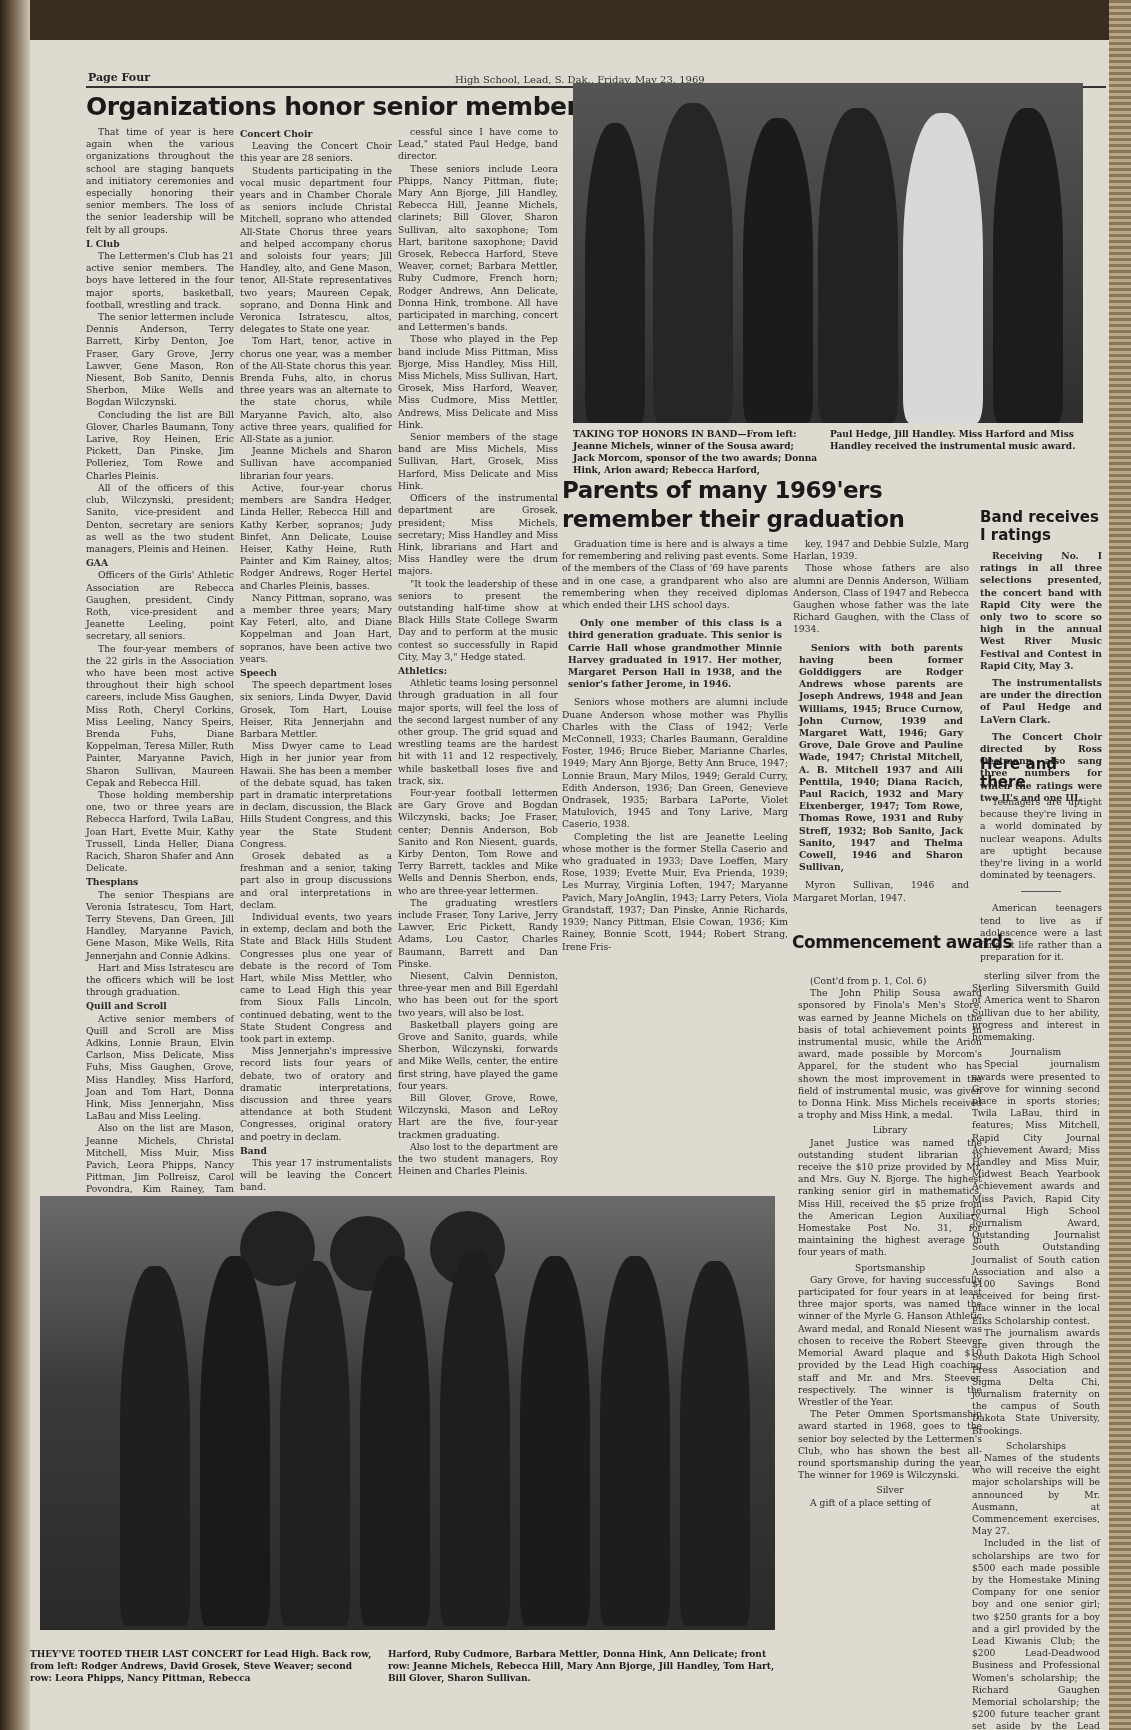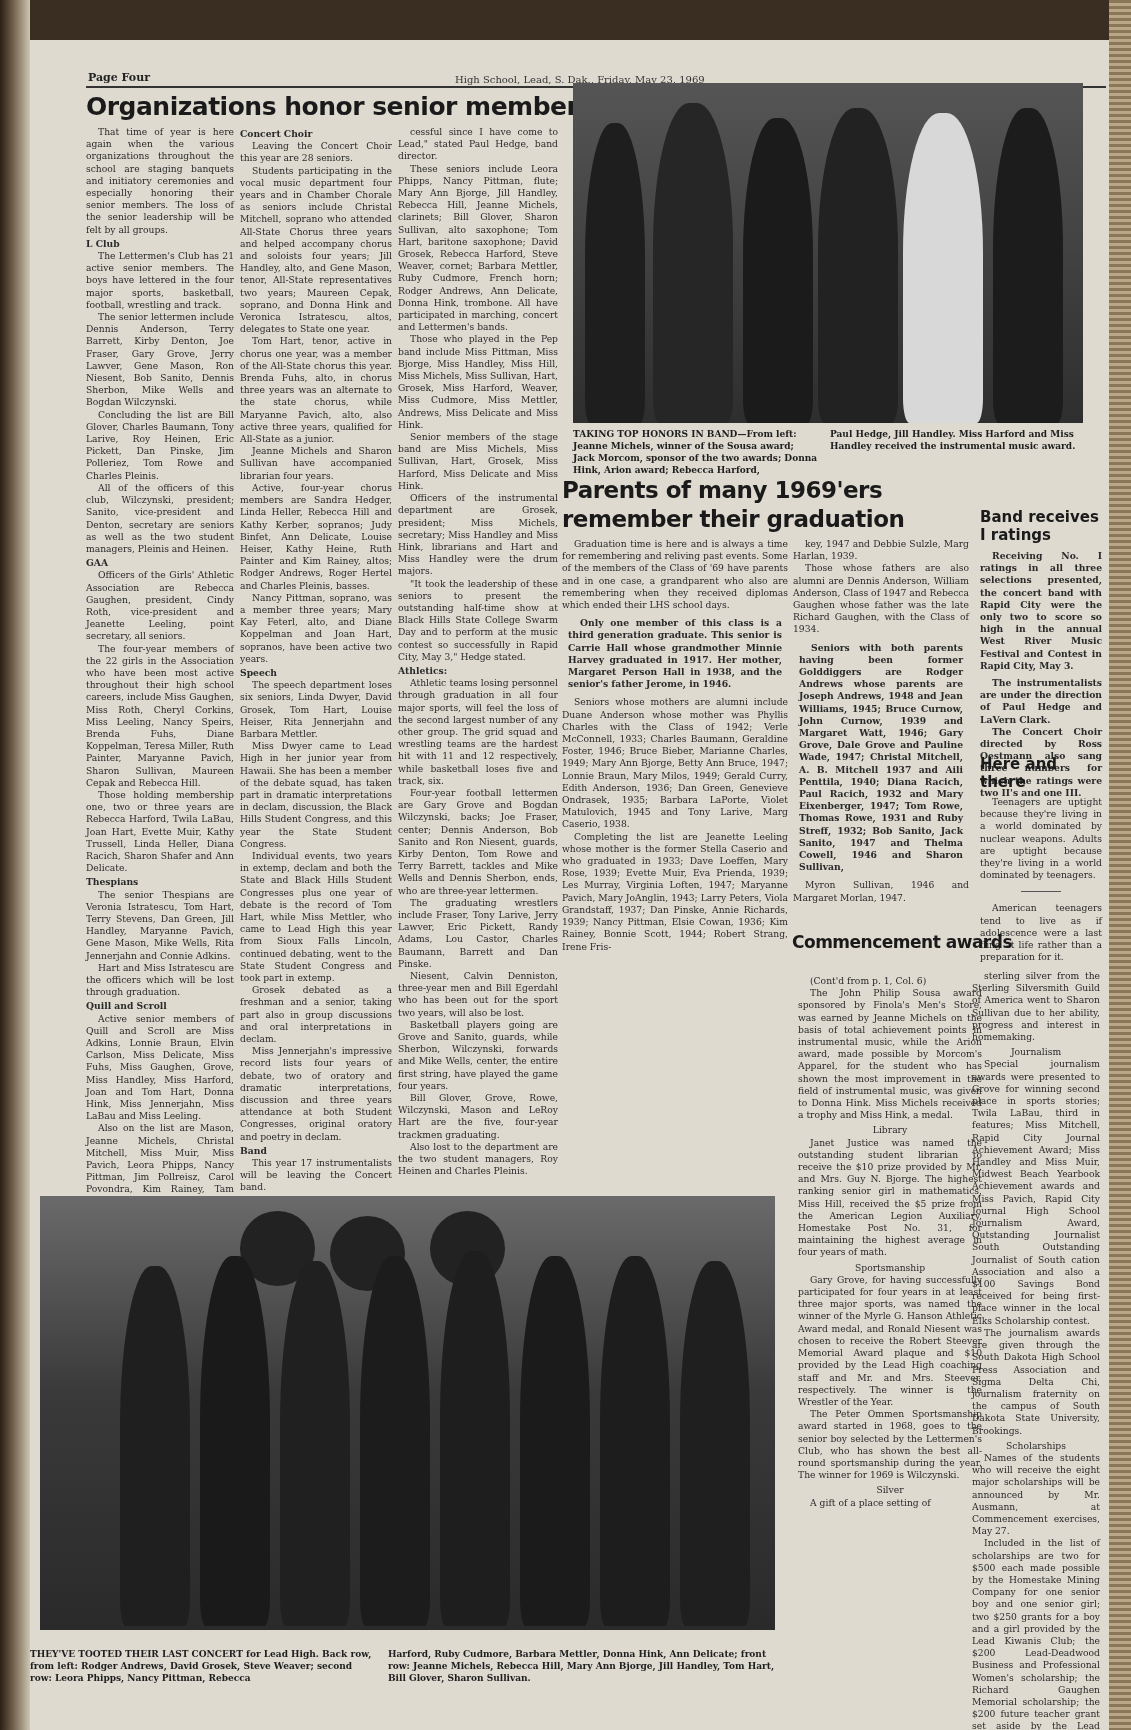--- a/index.html
+++ b/index.html
@@ -58,22 +58,22 @@
     <p class="sub">Concert Choir</p>
     <p class="">Leaving the Concert Choir this year are 28 seniors.</p>
     <p class="">Students participating in the vocal music department four years and in Chamber Chorale as seniors include Christal Mitchell, soprano who attended All-State Chorus three years and helped accompany chorus and soloists four years; Jill Handley, alto, and Gene Mason, tenor, All-State representatives two years; Maureen Cepak, soprano, and Donna Hink and Veronica Istratescu, altos, delegates to State one year.</p>
     <p class="">Tom Hart, tenor, active in chorus one year, was a member of the All-State chorus this year. Brenda Fuhs, alto, in chorus three years was an alternate to the state chorus, while Maryanne Pavich, alto, also active three years, qualified for All-State as a junior.</p>
     <p class="">Jeanne Michels and Sharon Sullivan have accompanied librarian four years.</p>
     <p class="">Active, four-year chorus members are Sandra Hedger, Linda Heller, Rebecca Hill and Kathy Kerber, sopranos; Judy Binfet, Ann Delicate, Louise Heiser, Kathy Heine, Ruth Painter and Kim Rainey, altos; Rodger Andrews, Roger Hertel and Charles Pleinis, basses.</p>
     <p class="">Nancy Pittman, soprano, was a member three years; Mary Kay Feterl, alto, and Diane Koppelman and Joan Hart, sopranos, have been active two years.</p>
     <p class="sub">Speech</p>
     <p class="">The speech department loses six seniors, Linda Dwyer, David Grosek, Tom Hart, Louise Heiser, Rita Jennerjahn and Barbara Mettler.</p>
     <p class="">Miss Dwyer came to Lead High in her junior year from Hawaii. She has been a member of the debate squad, has taken part in dramatic interpretations in declam, discussion, the Black Hills Student Congress, and this year the State Student Congress.</p>
+    <p class="">Grosek debated as a freshman and a senior, taking part also in group discussions and oral interpretations in declam.</p>
     <p class="">Individual events, two years in extemp, declam and both the State and Black Hills Student Congresses plus one year of debate is the record of Tom Hart, while Miss Mettler, who came to Lead High this year from Sioux Falls Lincoln, continued debating, went to the State Student Congress and took part in extemp.</p>
-    <p class="">Grosek debated as a freshman and a senior, taking part also in group discussions and oral interpretations in declam.</p>
     <p class="">Miss Jennerjahn's impressive record lists four years of debate, two of oratory and dramatic interpretations, discussion and three years attendance at both Student Congresses, original oratory and poetry in declam.</p>
     <p class="sub">Band</p>
     <p class="">This year 17 instrumentalists will be leaving the Concert band.</p>
     <p class="">"The seniors have probided leadership and good spirit to make this year the most suc-</p>
   </div>
 <div class="col" style="left:398px;top:126px;width:160px;">
     <p class="">cessful since I have come to Lead," stated Paul Hedge, band director.</p>
     <p class="">These seniors include Leora Phipps, Nancy Pittman, flute; Mary Ann Bjorge, Jill Handley, Rebecca Hill, Jeanne Michels, clarinets; Bill Glover, Sharon Sullivan, alto saxophone; Tom Hart, baritone saxophone; David Grosek, Rebecca Harford, Steve Weaver, cornet; Barbara Mettler, Ruby Cudmore, French horn; Rodger Andrews, Ann Delicate, Donna Hink, trombone. All have participated in marching, concert and Lettermen's bands.</p>
     <p class="">Those who played in the Pep band include Miss Pittman, Miss Bjorge, Miss Handley, Miss Hill, Miss Michels, Miss Sullivan, Hart, Grosek, Miss Harford, Weaver, Miss Cudmore, Miss Mettler, Andrews, Miss Delicate and Miss Hink.</p>
     <p class="">Senior members of the stage band are Miss Michels, Miss Sullivan, Hart, Grosek, Miss Harford, Miss Delicate and Miss Hink.</p>
@@ -114,21 +114,21 @@
     <p class="">key, 1947 and Debbie Sulzle, Marg Harlan, 1939.</p>
     <p class="">Those whose fathers are also alumni are Dennis Anderson, William Anderson, Class of 1947 and Rebecca Gaughen whose father was the late Richard Gaughen, with the Class of 1934.</p>
     <p class="boldp">Seniors with both parents having been former Golddiggers are Rodger Andrews whose parents are Joseph Andrews, 1948 and Jean Williams, 1945; Bruce Curnow, John Curnow, 1939 and Margaret Watt, 1946; Gary Grove, Dale Grove and Pauline Wade, 1947; Christal Mitchell, A. B. Mitchell 1937 and Aili Penttila, 1940; Diana Racich, Paul Racich, 1932 and Mary Eixenberger, 1947; Tom Rowe, Thomas Rowe, 1931 and Ruby Streff, 1932; Bob Sanito, Jack Sanito, 1947 and Thelma Cowell, 1946 and Sharon Sullivan,</p>
     <p class="">Myron Sullivan, 1946 and Margaret Morlan, 1947.</p>
   </div>
 
 <div class="ab" style="left:980px;top:508px;width:122px;">
   <div class="minor-head">Band receives I ratings</div>
   <div class="col" style="position:static;margin-top:6px;font-weight:bold;">
       <p style="margin-bottom: 5px;">Receiving No. I ratings in all three selections presented, the concert band with Rapid City were the only two to score so high in the annual West River Music Festival and Contest in Rapid City, May 3.</p>
-      <p style="">The instrumentalists are under the direction of Paul Hedge and LaVern Clark.</p>
+      <p style="margin-bottom: 5px;">The instrumentalists are under the direction of Paul Hedge and LaVern Clark.</p>
       <p style="margin-bottom: 5px;">The Concert Choir directed by Ross Oestmann also sang three numbers for which the ratings were two II's and one III.</p>
     </div>
 </div>
 
 <div class="ab" style="left:980px;top:755px;width:122px;">
   <div class="minor-head">Here and there</div>
   <div class="col" style="position:static;margin-top:5px;">
       <p style="margin-bottom: 5px;">Teenagers are uptight because they're living in a world dominated by nuclear weapons. Adults are uptight because they're living in a world dominated by teenagers.</p>
       <div class="divider"></div>
       <p style="margin-bottom: 5px;">American teenagers tend to live as if adolescence were a last fling at life rather than a preparation for it.</p>

